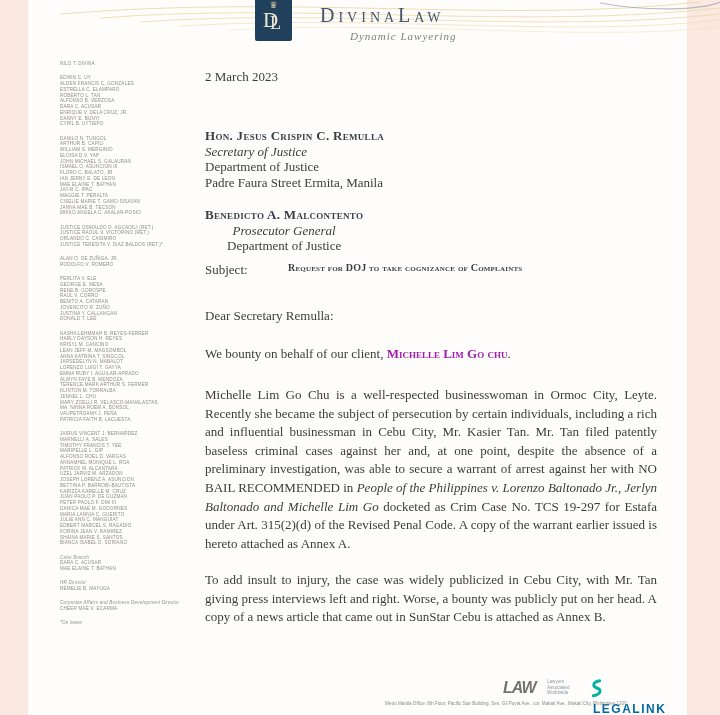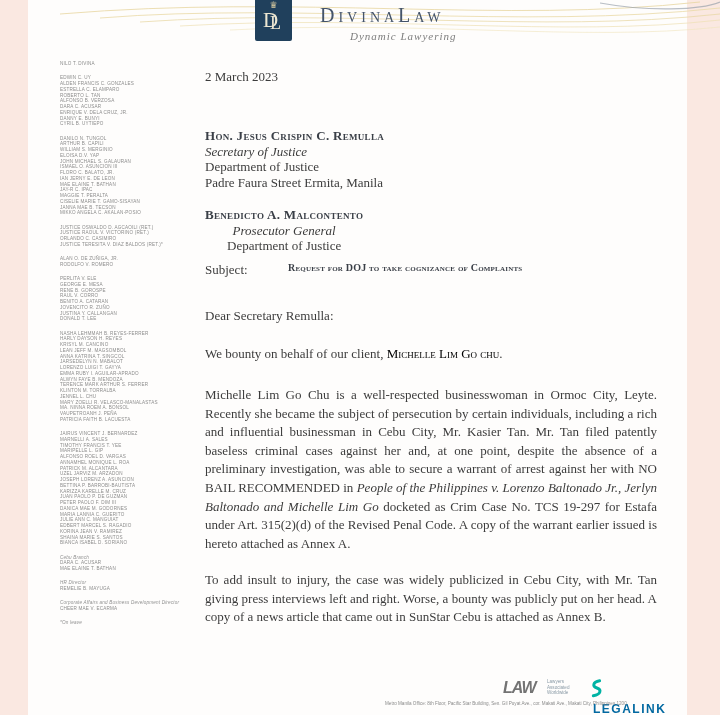--- a/index.html
+++ b/index.html
@@ -58,21 +58,21 @@
   .addr .nm{font-weight:bold;font-variant:small-caps;color:#3a3f47;letter-spacing:.3px;}
   .addr .ttl{font-style:italic;}
   .subject-row{position:absolute;left:0;top:262px;width:452px;}
   .subject-label{position:absolute;left:0;top:0;}
   .subject-text{
     position:absolute;left:83px;top:0;width:369px;
     font-weight:bold;font-variant:small-caps;color:#3a3f47;font-size:10px;letter-spacing:.2px;
   }
   .salutation{position:absolute;left:0;top:308px;}
   .intro{position:absolute;left:0;top:346px;}
-  .smallcaps-b{font-weight:normal;font-variant:small-caps;color:#000000;}
+  .smallcaps-b{font-weight:bold;font-variant:small-caps;color:#a21caf;}
   .para{position:absolute;left:0;width:452px;text-align:justify;line-height:18.6px;}
   .para1{top:386px;}
   .para2{top:571px;}
   .ital{font-style:italic;}
 
   
   .footer-logos{position:absolute;left:503px;top:676px;height:26px;}
   .law-word{
     position:absolute;left:0;top:3px;
     font-family:"Liberation Sans",sans-serif;font-weight:bold;font-style:italic;

